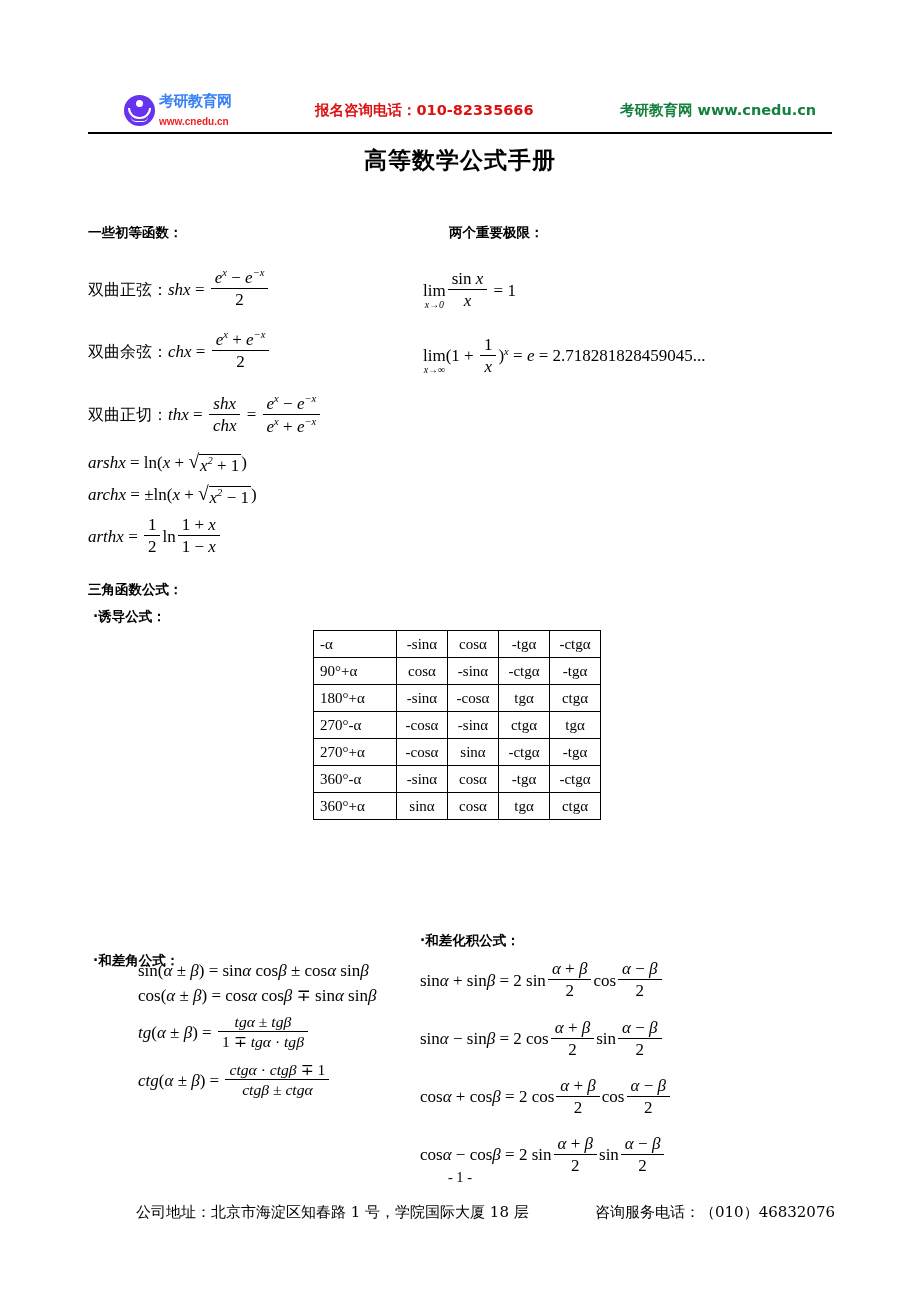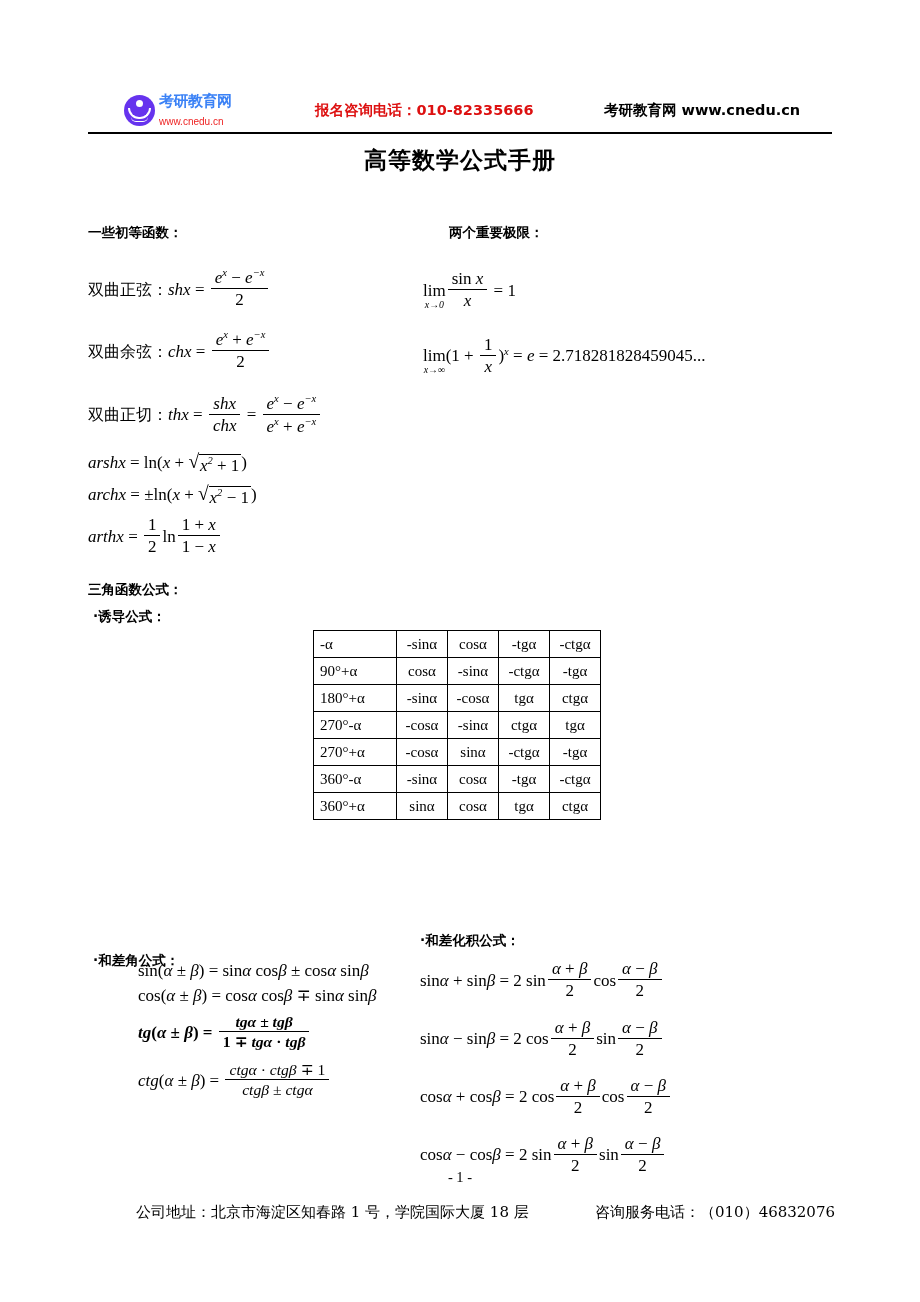--- a/index.html
+++ b/index.html
@@ -82,44 +82,44 @@
   .logo-cn {
     font-family: "DejaVu Sans", "Liberation Sans", sans-serif;
     font-weight: bold;
     font-size: 15px;
     color: #3b82f6;
     letter-spacing: -0.5px;
     display: block;
   }
   .logo-url {
     font-family: "Liberation Sans", "DejaVu Sans", sans-serif;
-    font-weight: normal;
+    font-weight: bold;
     font-size: 10px;
     color: #ee2222;
     display: block;
     margin-top: 8px;
   }
   .header-phone {
     position: absolute;
     left: 227px;
     top: 9px;
     font-family: "DejaVu Sans", "Liberation Sans", sans-serif;
     font-weight: bold;
     font-size: 14.5px;
     color: #dd1111;
     white-space: nowrap;
   }
   .header-site {
     position: absolute;
-    left: 516px;
+    left: 532px;
     top: 9px;
     font-family: "DejaVu Sans", "Liberation Sans", sans-serif;
     font-weight: bold;
     font-size: 14.5px;
-    color: #000000;
+    color: #15803d;
     white-space: nowrap;
   }
 
   
   .doc-title {
     position: absolute;
     left: 0;
     top: 145px;
     width: 920px;
     text-align: center;
@@ -412,21 +412,21 @@
 
   <div class="sec-head" style="left:93px; top:932px;margin-top:20px;">·和差角公式：</div>
 
   <div class="fblock" style="left:138px; top:962px;">
     <div class="math fline" style="margin-bottom:8px;">
       <span class="up">sin(</span><span class="it">α</span><span class="up"> ± </span><span class="it">β</span><span class="up">) = sin</span><span class="it">α</span><span class="up"> cos</span><span class="it">β</span><span class="up"> ± cos</span><span class="it">α</span><span class="up"> sin</span><span class="it">β</span>
     </div>
     <div class="math fline" style="margin-bottom:11px;">
       <span class="up">cos(</span><span class="it">α</span><span class="up"> ± </span><span class="it">β</span><span class="up">) = cos</span><span class="it">α</span><span class="up"> cos</span><span class="it">β</span><span class="up"> ∓ sin</span><span class="it">α</span><span class="up"> sin</span><span class="it">β</span>
     </div>
-    <div class="math fline" style="margin-bottom:10px;font-weight:bold;">
+    <div class="math fline" style="margin-bottom:10px;">
       <span class="it">tg</span><span class="up">(</span><span class="it">α</span><span class="up"> ± </span><span class="it">β</span><span class="up">) = </span><span class="frac small"><span class="num"><span class="it">tgα</span> ± <span class="it">tgβ</span></span><span class="den">1 ∓ <span class="it">tgα</span> · <span class="it">tgβ</span></span></span>
     </div>
     <div class="math fline">
       <span class="it">ctg</span><span class="up">(</span><span class="it">α</span><span class="up"> ± </span><span class="it">β</span><span class="up">) = </span><span class="frac small"><span class="num"><span class="it">ctgα</span> · <span class="it">ctgβ</span> ∓ 1</span><span class="den"><span class="it">ctgβ</span> ± <span class="it">ctgα</span></span></span>
     </div>
   </div>
 
   <div class="sec-head" style="left:420px; top:932px;">·和差化积公式：</div>
 
   <div class="fblock" style="left:420px; top:962px;">

